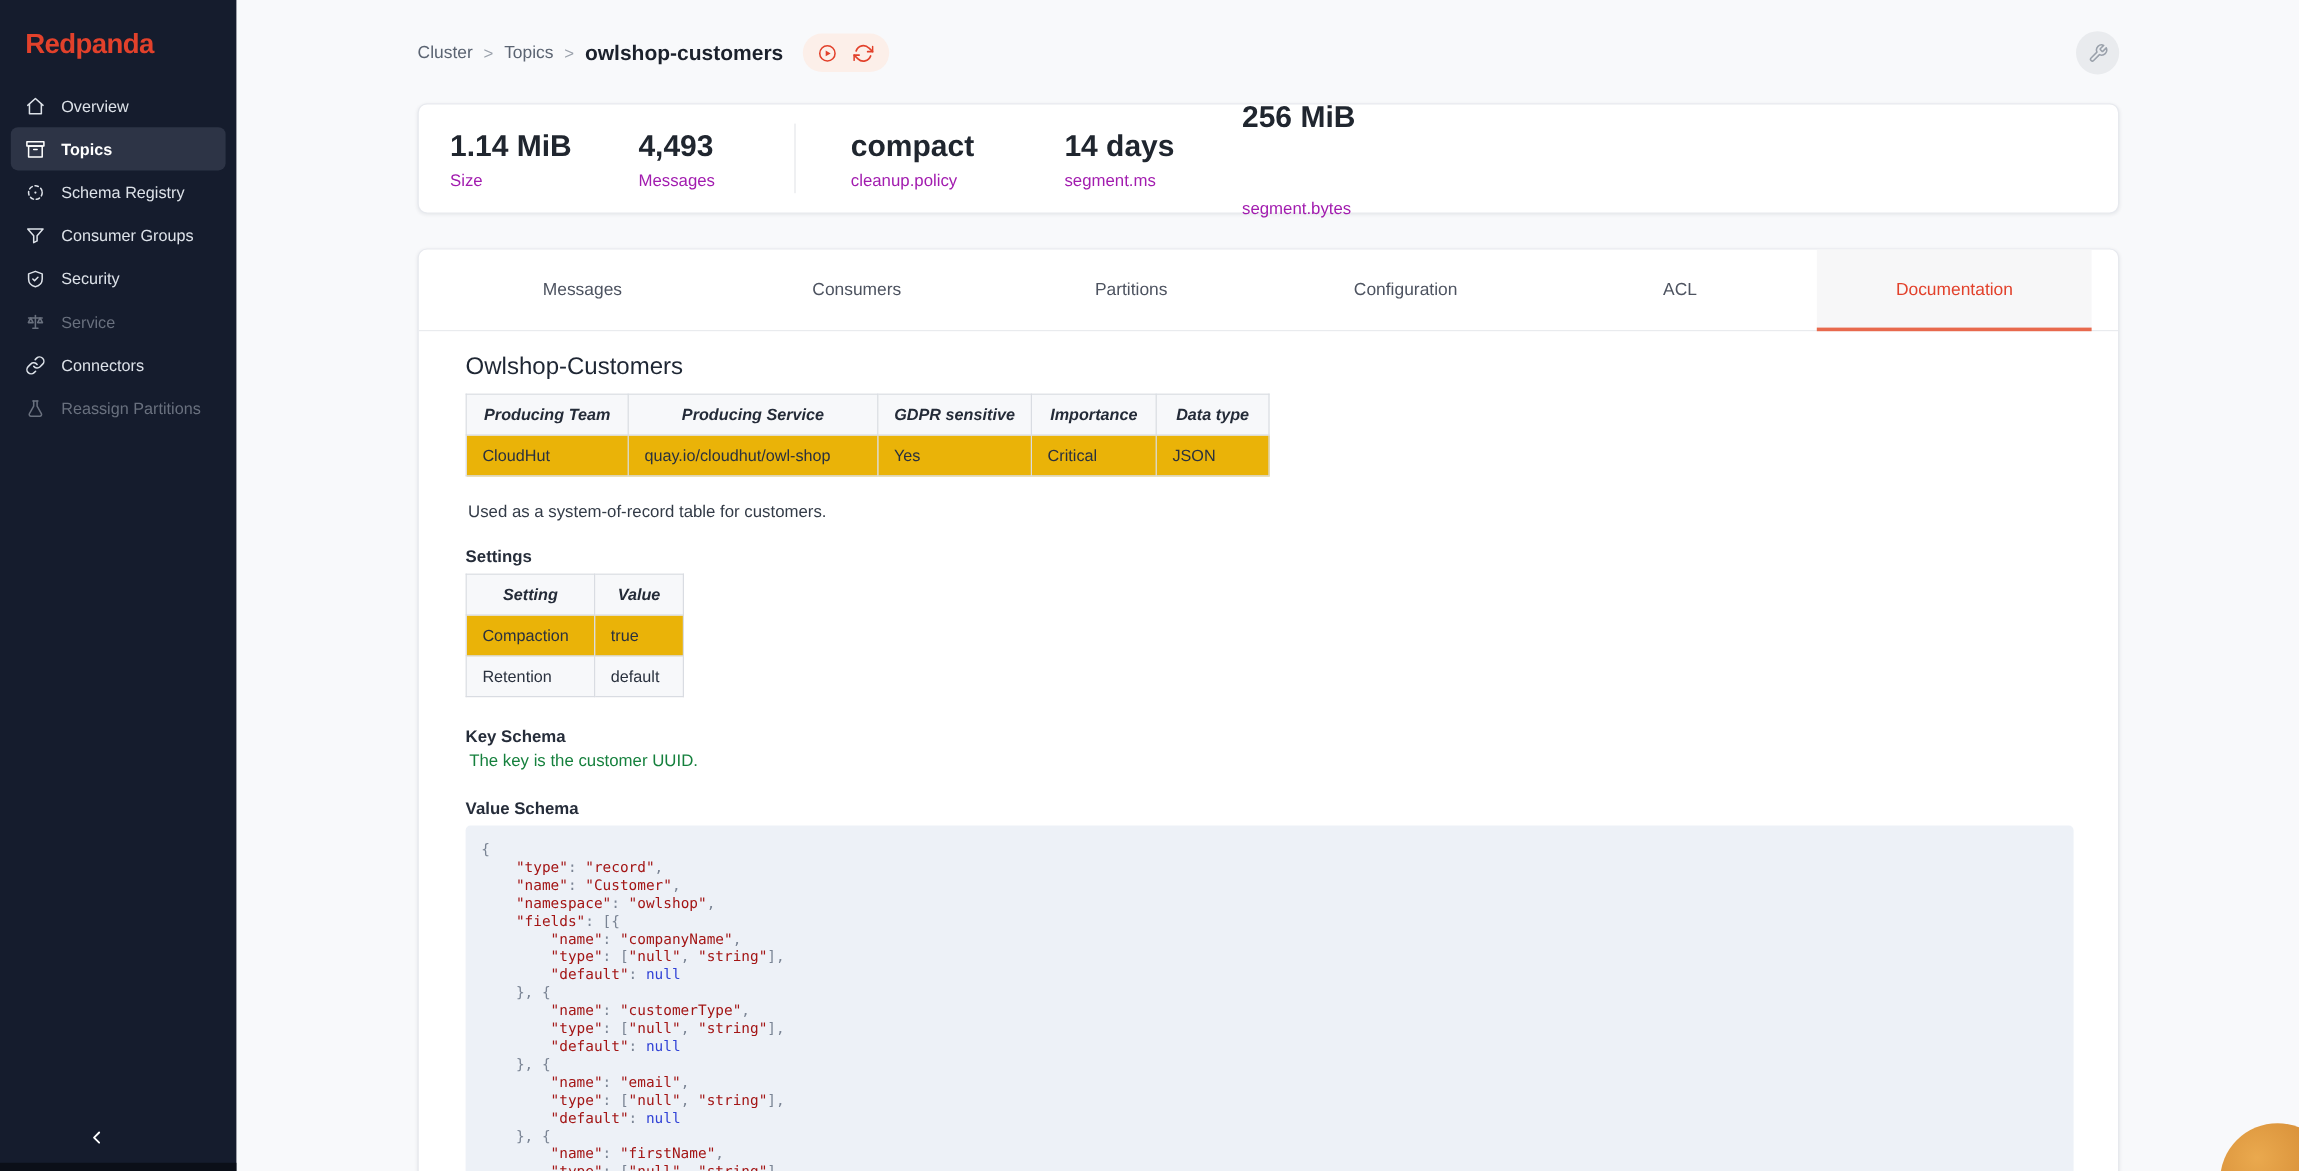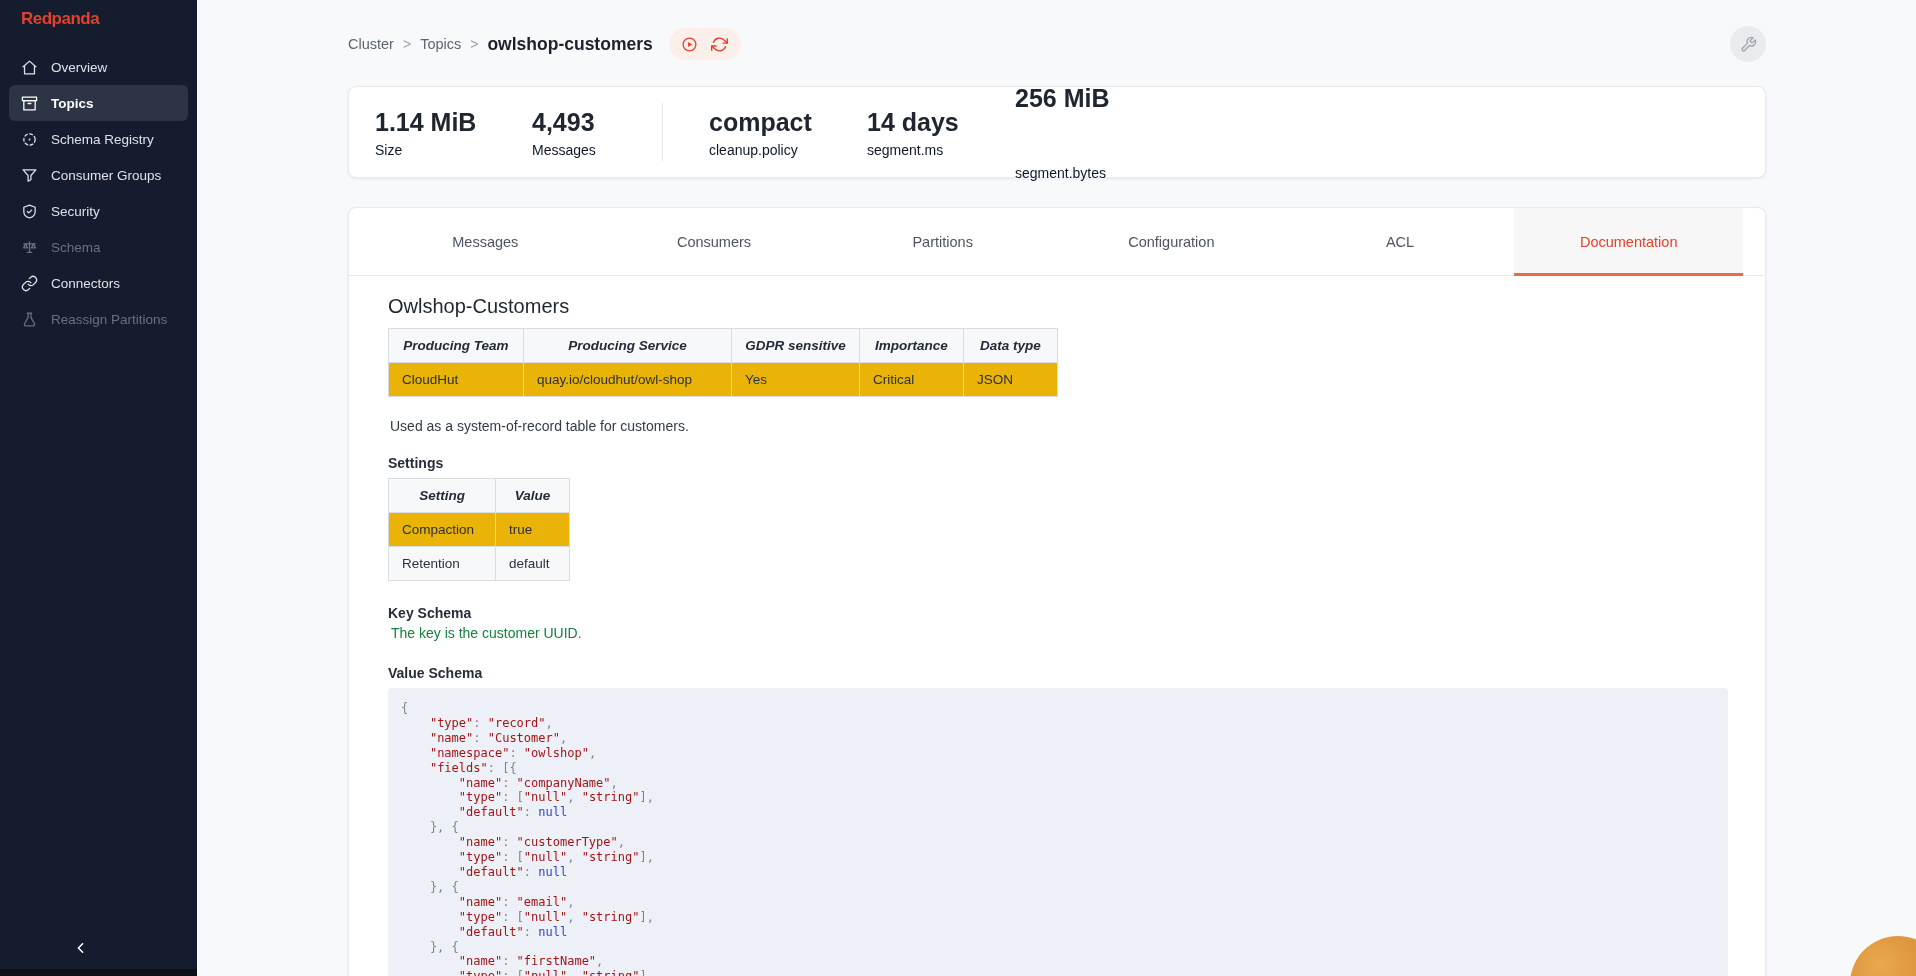--- a/index.html
+++ b/index.html
@@ -2,21 +2,21 @@
 <html><head>
 <meta charset="utf-8">
 <style>
   * { box-sizing: border-box; margin: 0; padding: 0; }
   html,body { width:1916px; height:976px; overflow:hidden; }
   body { font-family:"Liberation Sans", sans-serif; background:#f8f9fb; position:relative; }
   .page { position:relative; width:1916px; height:976px; overflow:hidden; }
 
   
   .sidebar { position:absolute; left:0; top:0; width:197px; height:976px; background:#151c2d; color:#dde2e9; z-index:5; }
-  .logo { padding:9px 0 0 21px; font-size:17px; font-weight:bold; letter-spacing:-0.5px; color:#e2412b; }
+  .logo { padding:23px 0 0 21px; font-size:23px; font-weight:bold; letter-spacing:-0.5px; color:#e2412b; }
   .nav { margin-top:20px; padding:0 9px; }
   .nav-item { display:flex; align-items:center; gap:13px; height:36px; padding:0 12px; border-radius:6px;
               font-size:13.5px; color:#dde2e9; cursor:pointer; }
   .nav-item.active { background:#2d3446; color:#ffffff; font-weight:bold; }
   .nav-item.disabled { color:#69707e; cursor:default; }
   .icn { display:inline-flex; width:17px; height:17px; flex:0 0 17px; align-items:center; justify-content:center; }
   .icn svg { width:17px; height:17px; stroke:currentColor; fill:none; stroke-width:1.8; stroke-linecap:round; stroke-linejoin:round; }
   .collapse-btn { position:absolute; left:64px; bottom:12px; width:32px; height:32px; display:flex; align-items:center; justify-content:center; color:#ffffff; cursor:pointer; }
   .collapse-btn svg { width:20px; height:20px; stroke:currentColor; fill:none; stroke-width:2.2; stroke-linecap:round; stroke-linejoin:round; }
   .sidebar-bottom-edge { position:absolute; left:0; bottom:0; width:197px; height:7px; background:#0b0f18; }
@@ -32,21 +32,21 @@
   .pill-icon svg { width:19px; height:19px; }
   .wrench-btn { position:absolute; left:1730px; top:26px; width:36px; height:36px; border-radius:50%;
                 background:#e9ebee; display:flex; align-items:center; justify-content:center; cursor:pointer; }
   .wrench-btn svg { width:17px; height:17px; stroke:#9aa1ab; fill:none; stroke-width:1.8; stroke-linecap:round; stroke-linejoin:round; }
 
   
   .card { background:#ffffff; border:1px solid #e7e9ee; border-radius:8px; box-shadow:0 1px 3px rgba(16,24,40,0.07); }
   .stats-card { position:absolute; left:348px; top:86px; width:1418px; height:92px; display:flex; align-items:center; padding-left:26px; }
   .stat { display:flex; flex-direction:column; justify-content:center; }
   .stat-value { font-size:25px; font-weight:600; color:#20262f; line-height:30px; }
-  .stat-label { font-size:14px; color:#0f172a; margin-top:5px; }
+  .stat-label { font-size:14px; color:#a21caf; margin-top:5px; }
   .stat-divider { width:1px; height:58px; background:#e4e6ea; margin-left:4px; margin-right:46px; }
 
   .main-card { position:absolute; left:348px; top:207px; width:1418px; height:800px; overflow:hidden; }
 
   
   .tabs { display:flex; height:68px; padding:0 22px; border-bottom:1px solid #e9ebee; }
   .tab { flex:1; display:flex; align-items:center; justify-content:center; font-size:14.5px; color:#4d5360;
          cursor:pointer; position:relative; }
   .tab.active { color:#e2412b; background:#f7f7f8; }
   .tab.active::after { content:""; position:absolute; left:0; right:0; bottom:-1px; height:3px; background:#e8694d; }
@@ -135,21 +135,21 @@
         <div class="nav-item disabled">
           <span class="icn">
             <svg viewBox="0 0 24 24">
               <path d="M12 4v15"></path>
               <path d="M9 19h6"></path>
               <path d="M4 7h16"></path>
               <path d="M6.5 7l-2.8 5.5h5.6z"></path>
               <path d="M17.5 7l-2.8 5.5h5.6z"></path>
             </svg>
           </span>
-          <span>Schema</span>
+          <span>Service</span>
         </div>
         <div class="nav-item">
           <span class="icn">
             <svg viewBox="0 0 24 24">
               <path d="M10 13a5 5 0 0 0 7.54.54l3-3a5 5 0 0 0-7.07-7.07l-1.72 1.71"></path>
               <path d="M14 11a5 5 0 0 0-7.54-.54l-3 3a5 5 0 0 0 7.07 7.07l1.71-1.71"></path>
             </svg>
           </span>
           <span>Connectors</span>
         </div>
@@ -215,21 +215,21 @@
       </div>
       <div class="stat" style="width: 126px;">
         <div class="stat-value">4,493</div>
         <div class="stat-label">Messages</div>
       </div>
       <div class="stat-divider"></div>
       <div class="stat" style="width: 158px;">
         <div class="stat-value">compact</div>
         <div class="stat-label">cleanup.policy</div>
       </div>
-      <div class="stat" style="width: 148px;">
+      <div class="stat" style="width: 148px; margin-left: 20px;">
         <div class="stat-value">14 days</div>
         <div class="stat-label">segment.ms</div>
       </div>
       <div class="stat" style="width: 150px; gap: 47px;">
         <div class="stat-value">256 MiB</div>
         <div class="stat-label">segment.bytes</div>
       </div>
     </section>
 
   <section class="card main-card">

